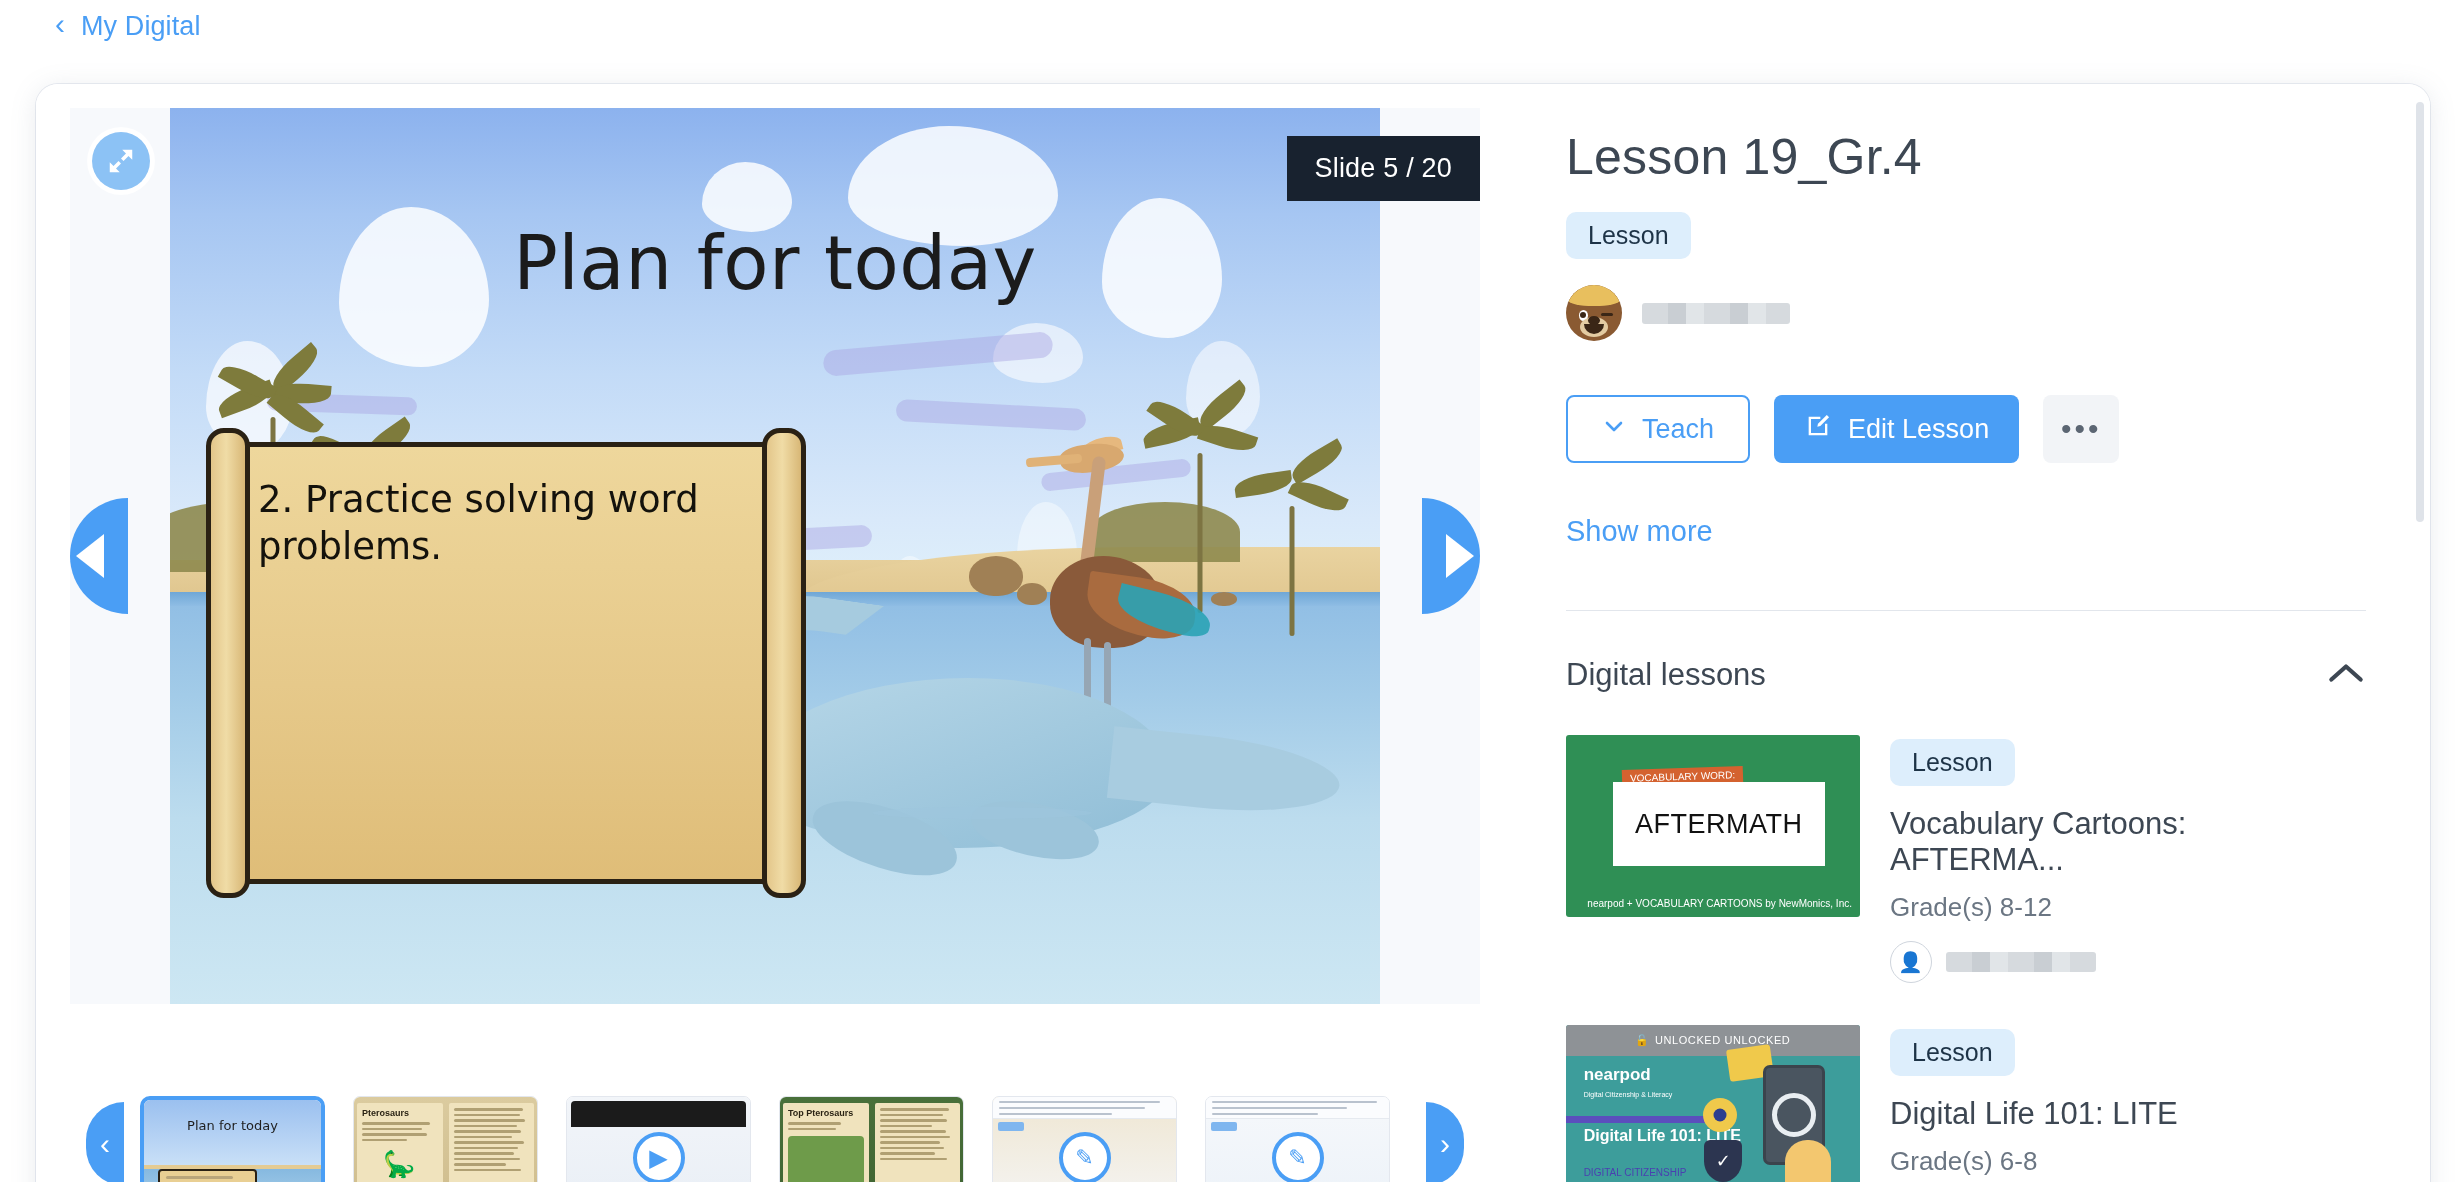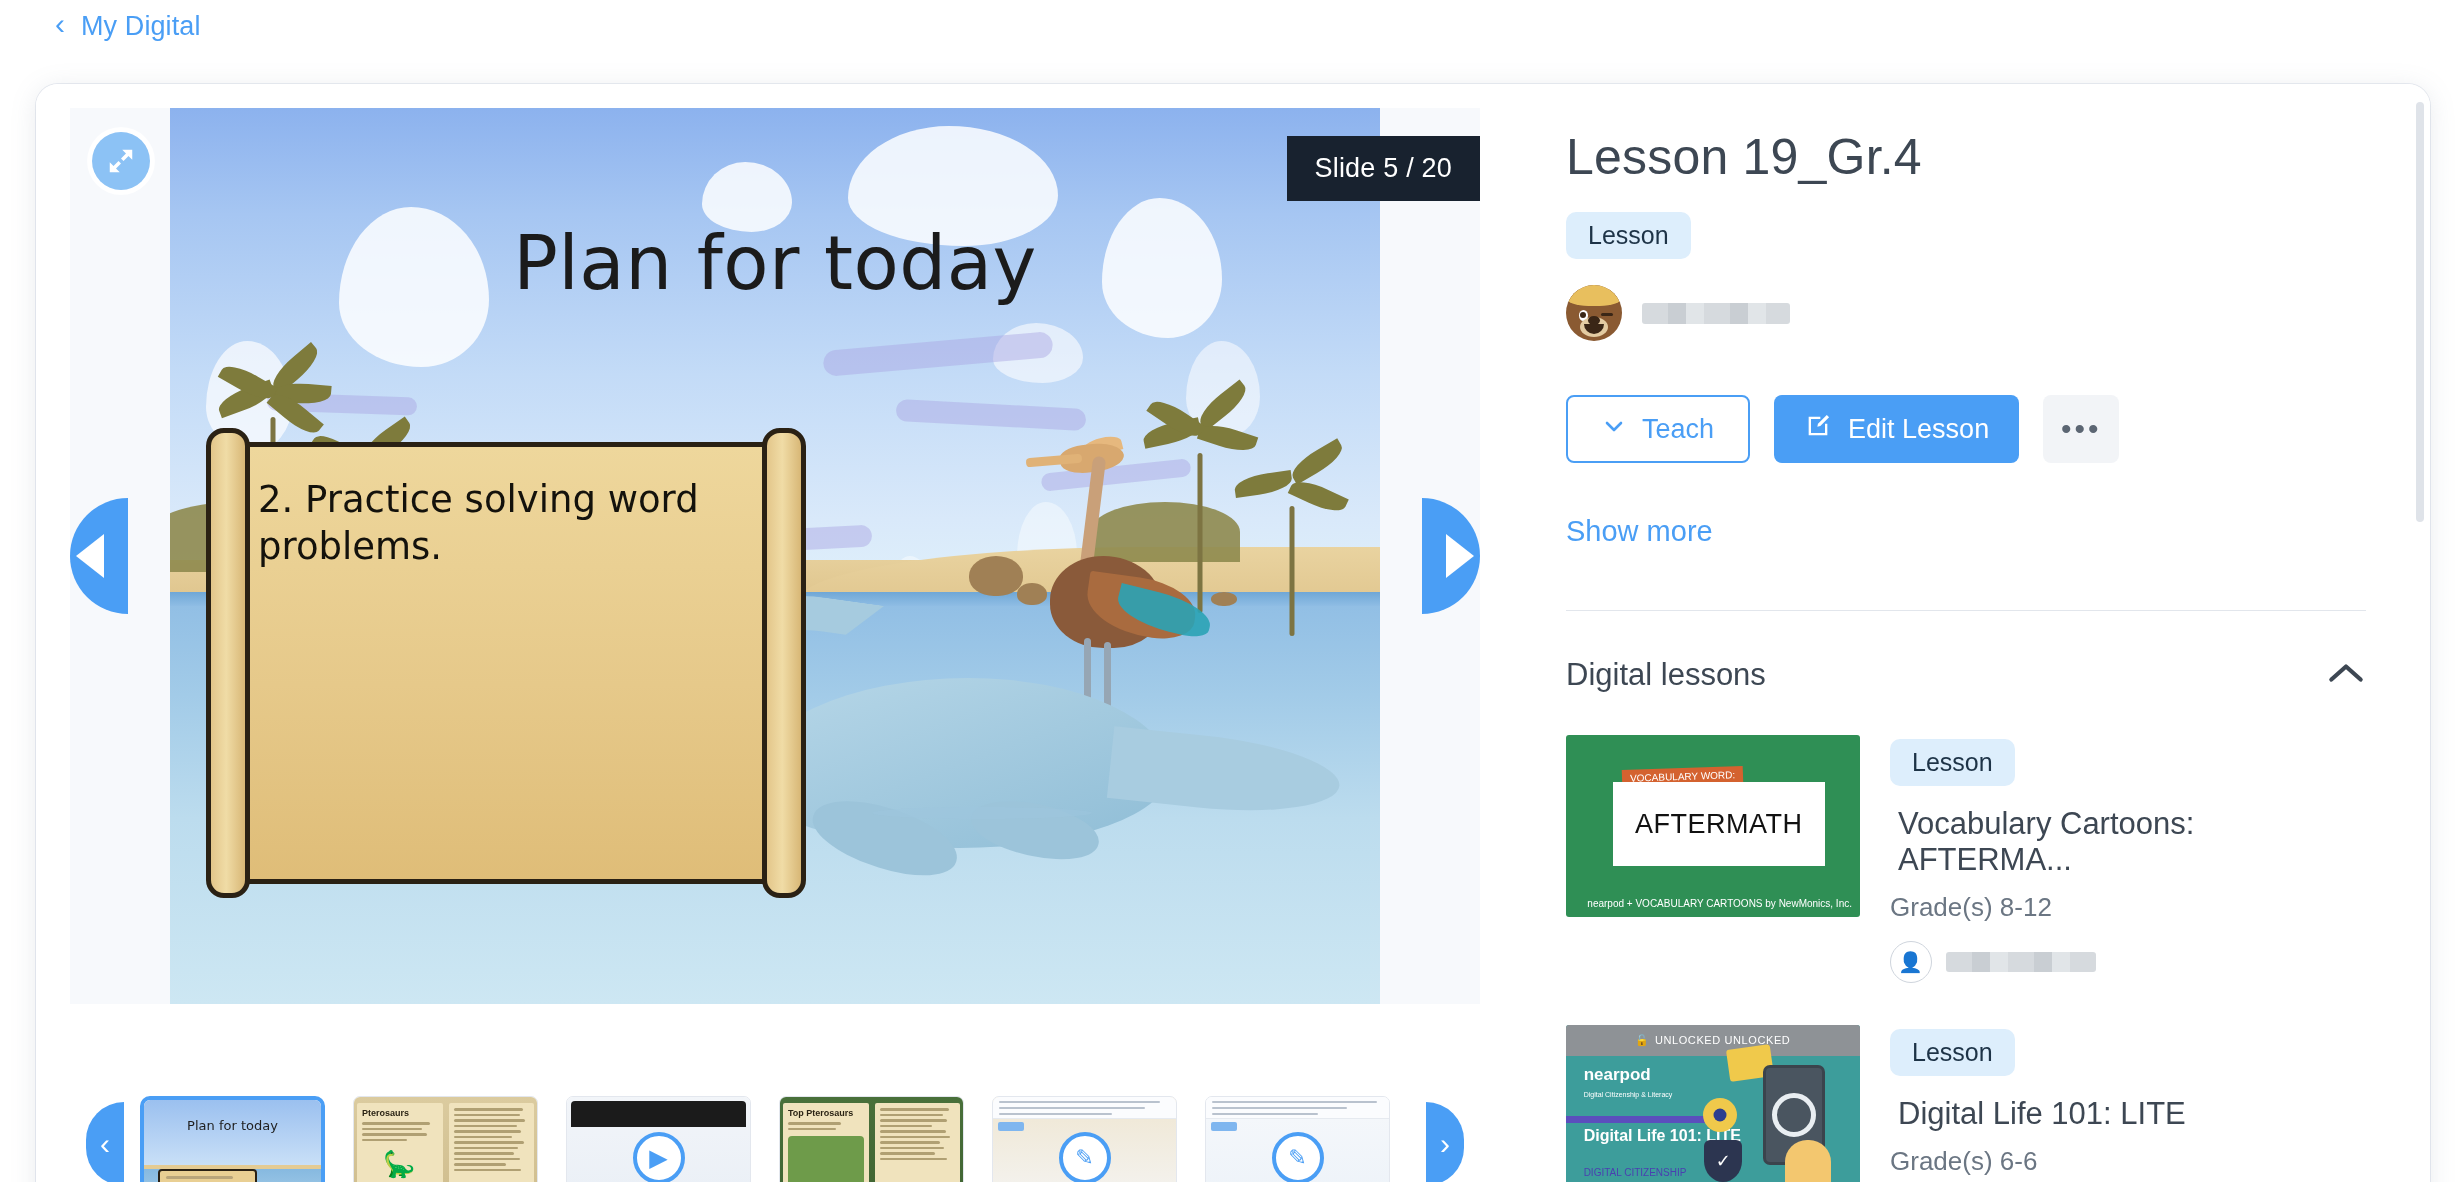--- a/index.html
+++ b/index.html
@@ -314,21 +314,21 @@
   .related-head {
     display:flex; align-items:center; justify-content:space-between;
     margin-top:46px; cursor:pointer;
   }
   .related-title { font-size:31px; color:#3d4753; }
   .chev-up { color:#3d4753; }
 
   .rel-item { display:flex; gap:30px; margin-top:42px; }
   .rel-thumb { width:294px; height:182px; flex:none; border-radius:3px; overflow:hidden; position:relative; }
   .rel-info { padding-top:4px; }
-  .rel-name { font-size:31px; color:#3d4753; margin-top:20px;margin-left:8px; }
+  .rel-name { font-size:31px; color:#3d4753; margin-top:20px; }
   .rel-grade{ font-size:26px; color:#6b7683; margin-top:14px; }
   .rel-author{ display:flex; align-items:center; gap:14px; margin-top:18px; }
   .rel-av { width:42px; height:42px; border-radius:50%; border:1px solid #cfd5dd;
             background:#ffffff; flex:none; position:relative; overflow:hidden;
             display:flex; align-items:center; justify-content:center; font-size:20px; }
 
   
   .rt1 { position:absolute; inset:0; background:#2f8f55; }
   .rt1-card { position:absolute; left:16%; top:26%; width:72%; height:46%;
               background:#ffffff; display:flex; align-items:center; justify-content:center;
@@ -713,18 +713,18 @@
         <div class="rt2-env"></div>
         <div class="rt2-eye"></div>
         <div class="rt2-shield">✓</div>
         <div class="rt2-phone"></div>
         <div class="rt2-hand"></div>
 
       </div>
       <div class="rel-info">
         <span class="pill">Lesson</span>
         <div class="rel-name">Digital Life 101: LITE</div>
-        <div class="rel-grade">Grade(s) 6-6</div>
+        <div class="rel-grade">Grade(s) 6-8</div>
         
       </div>
     </div>
   </div>
 </div>
 
 </body></html>

